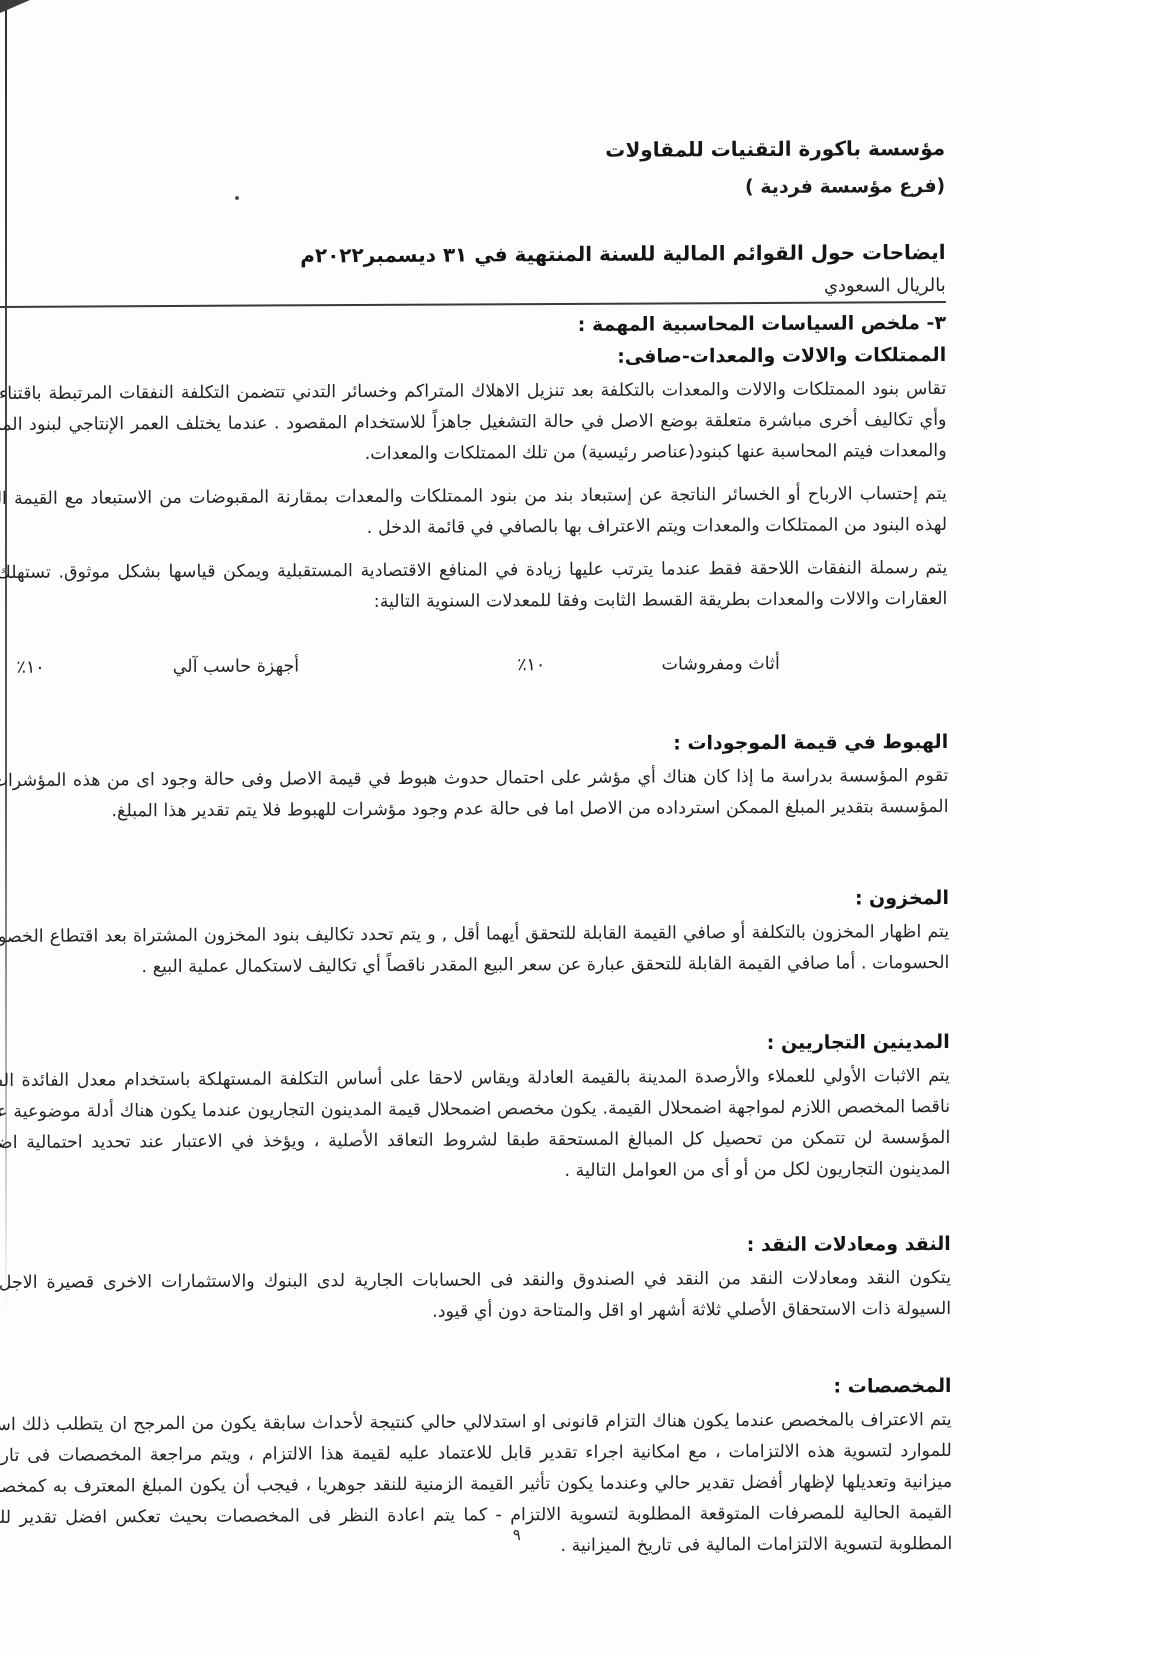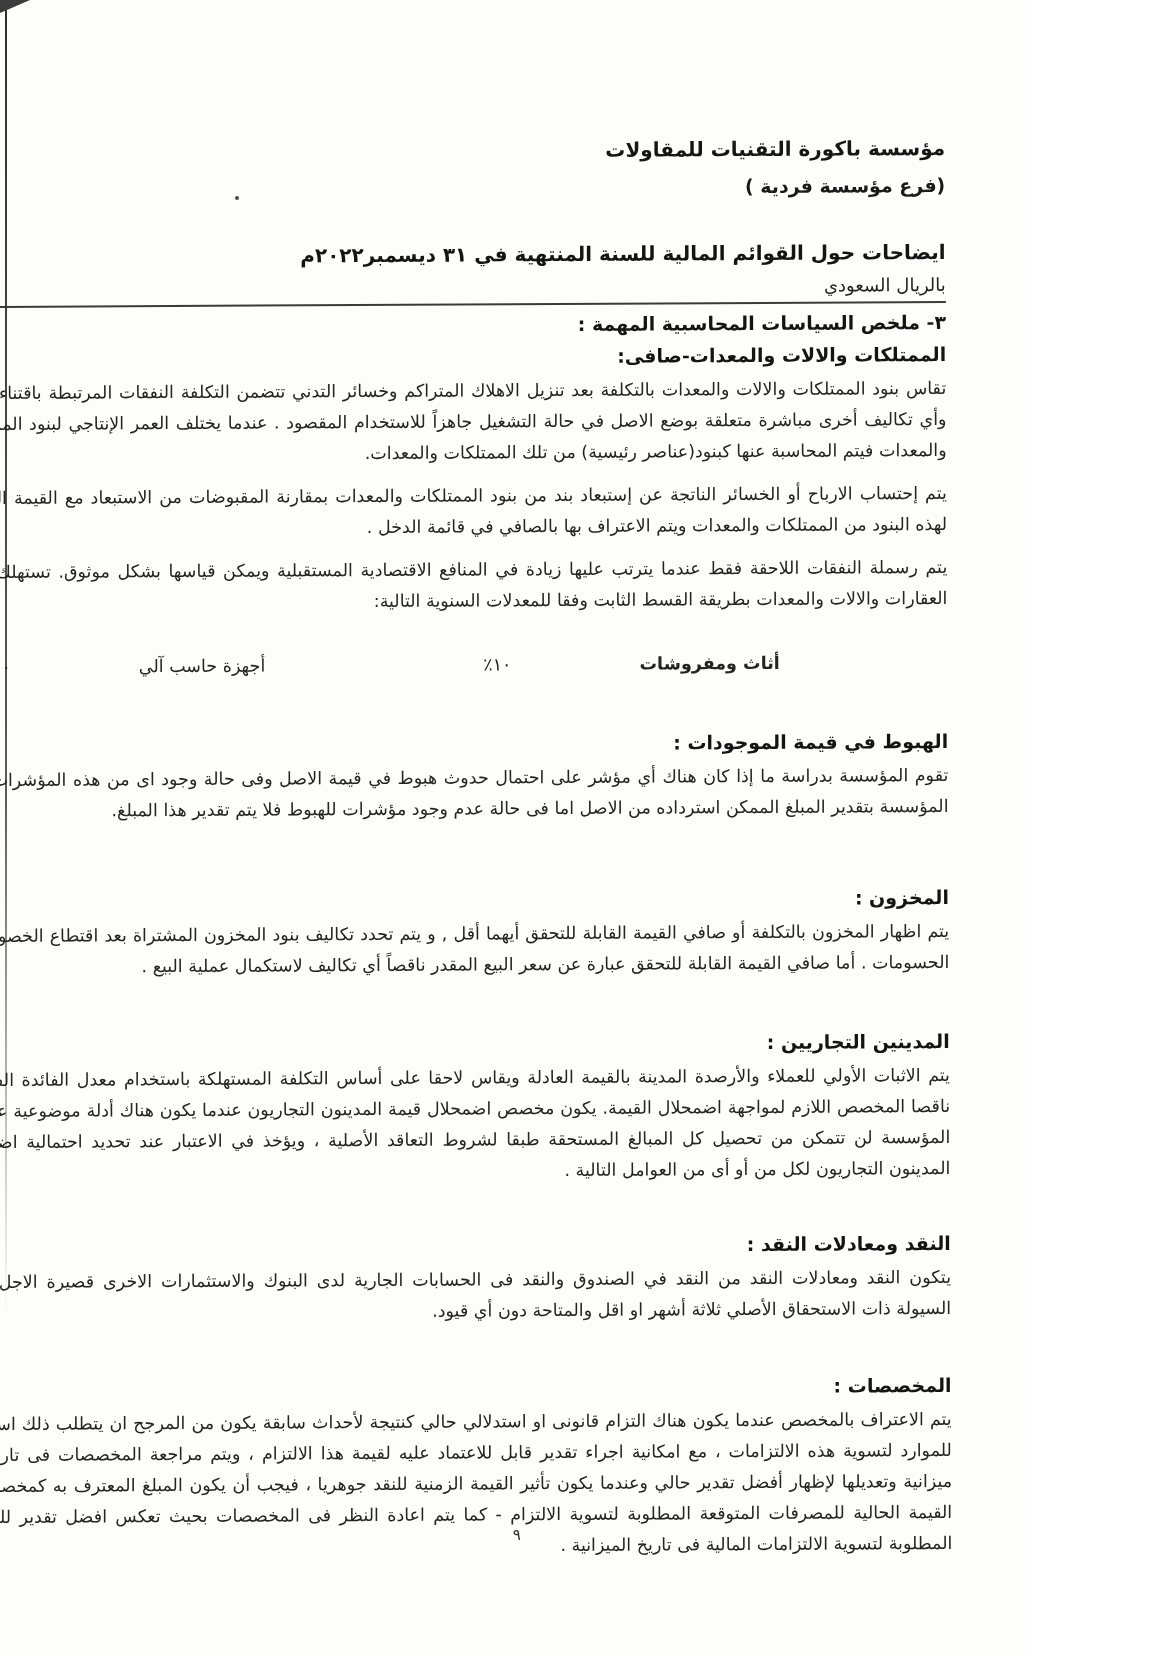--- a/index.html
+++ b/index.html
@@ -41,21 +41,21 @@
   .sub-head{font-size:19px;font-weight:bold;color:#141414;margin:0 0 8px;}
   .para{
     font-size:17.5px;line-height:31px;color:#242424;
     text-align:justify;margin:0 0 12px;
   }
   .rates-row{
     display:flex;align-items:baseline;
     font-size:17.5px;color:#242424;
     margin:6px 0 0;padding-right:168px;
   }
-  .rates-row .item1{margin-left:16px;font-weight:bold;}
+  .rates-row .item1{margin-left:4px;}
   .rates-row .rate1{margin-right:112px;}
   .rates-row .item2{margin-right:218px;margin-top:26px;}
   .rates-row .rate2{margin-right:128px;}
   .gap-a{margin-top:58px;}
   .gap-b{margin-top:64px;}
   .gap-c{margin-top:52px;}
   .gap-d{margin-top:48px;}
   .gap-e{margin-top:50px;}
   .page-number{
     position:absolute;bottom:112px;left:50%;transform:translateX(-48%);

